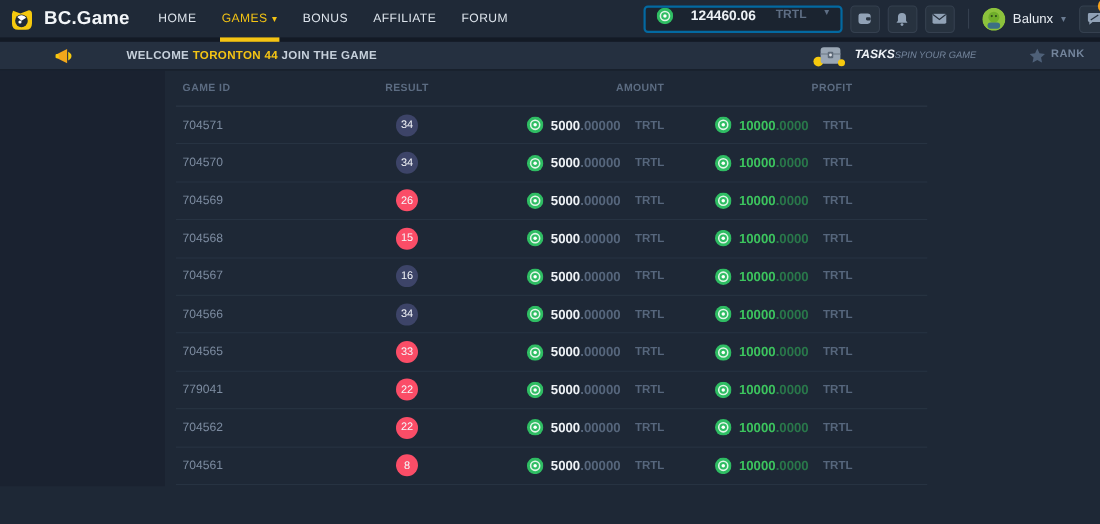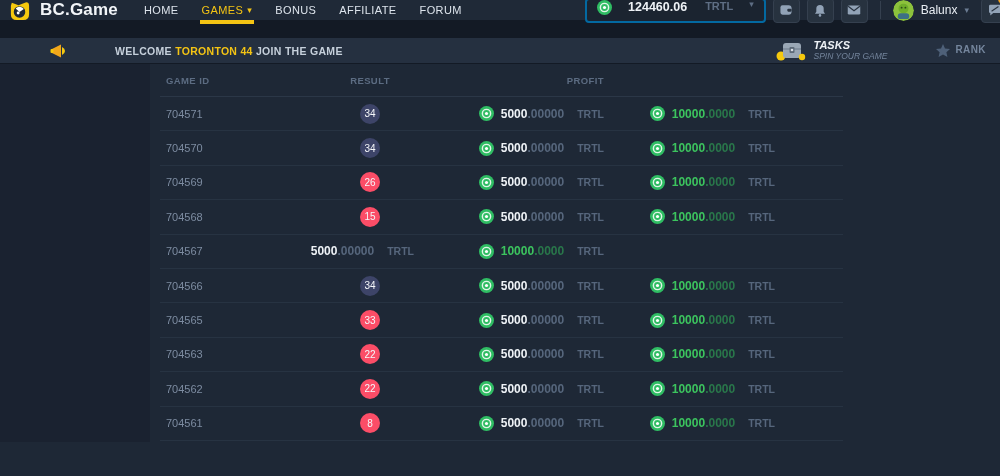--- a/index.html
+++ b/index.html
@@ -5,21 +5,21 @@
   * { margin:0; padding:0; box-sizing:border-box; }
   html,body { background:#0d131c; }
   body { font-family:"Liberation Sans", sans-serif; }
   .screen {
     position:relative; width:1000px; height:476px; overflow:hidden;
     background:#131a25; margin:0 auto;
   }
 
   
   .navbar {
-    position:absolute; top:0; left:0; right:0; height:20px;
+    position:absolute; top:0; left:0; right:0; height:34px;
     background:#1f2937; display:flex; align-items:center; z-index:3;
   }
   .brand { display:flex; align-items:center; gap:9px; margin-left:8px; cursor:pointer; }
   .logo-icon { width:23px; height:23px; display:block; }
   .brand-name { color:#f2f5f8; font-size:17px; font-weight:bold; letter-spacing:.2px; }
 
   .nav-menu { display:flex; align-items:center; gap:23px; margin-left:26px; height:100%; }
   .nav-item {
     position:relative; display:flex; align-items:center; gap:4px; height:100%;
     color:#dde4ec; font-size:11px; font-weight:normal; letter-spacing:.4px;
@@ -64,21 +64,21 @@
   .banner {
     position:absolute; top:38px; left:0; right:0; height:25px;
     background:#253040; display:flex; align-items:center; z-index:2;
   }
   .megaphone { margin-left:50px; width:18px; height:14px; display:block; }
   .banner-text { margin-left:47px; font-size:10.5px; font-weight:bold; letter-spacing:.3px; color:#c6d0db; white-space:nowrap; }
   .banner-highlight { color:#f4c414; }
   .banner-right { margin-left:auto; display:flex; align-items:center; }
   .tasks { display:flex; align-items:center; gap:8px; cursor:pointer; }
   .chest { width:30px; height:22px; display:block; }
-  .tasks-lines { display:flex; flex-direction:column; justify-content:flex-end; }
+  .tasks-lines { display:flex; flex-direction:row; justify-content:flex-end; }
   .tasks-title { color:#eef2f6; font-size:11px; font-weight:bold; font-style:italic; line-height:11px; }
   .tasks-sub { color:#74859c; font-size:8.5px; font-style:italic; line-height:10px; }
   .rank { display:flex; gap:6px; margin-left:48px; margin-right:14px; cursor:pointer; }
   .rank-label { color:#74859c; font-size:10px; font-weight:bold; letter-spacing:.4px; }
   .star { width:14px; height:13px; display:block; }
 
   
   .content { position:absolute; top:64px; left:0; right:0; bottom:0; background:#1e2836;padding-left:40px; }
   .gutter { position:absolute; left:0; top:0; width:150px; height:378px; background:#1a2230; }
   .bets-table { position:absolute; left:160px; top:0; width:683px; }
@@ -227,20 +227,21 @@
       </div>
     </div>
   </div>
 
   <main class="content">
     <div class="gutter"></div>
     <div class="bets-table">
       <div class="t-head">
         <span class="h-gameid">GAME ID</span>
         <span class="h-result">RESULT</span>
+        <span class="h-amount">AMOUNT</span>
         <span class="h-profit">PROFIT</span>
         <span></span>
       </div>
       <div>
   <div class="t-row">
     <span class="cell-gameid">704571</span>
     <span class="cell-result">
       <span class="result-badge navy">34</span>
     </span>
     <span class="cell-amount">
@@ -345,20 +346,23 @@
       </svg>
       <span class="profit-int">10000</span>
       <span class="profit-dec">.0000</span>
       <span class="cur-label profit-cur">TRTL</span>
     </span>
     <span></span>
   </div>
 
   <div class="t-row">
     <span class="cell-gameid">704567</span>
+    <span class="cell-result">
+      <span class="result-badge navy">16</span>
+    </span>
     <span class="cell-amount">
       <svg class="coin" viewBox="0 0 16 16">
         <circle cx="8" cy="8" r="8" fill="#2fbd63"></circle>
         <circle cx="8" cy="8" r="4.4" fill="none" stroke="rgba(255,255,255,.85)" stroke-width="1.5"></circle>
         <circle cx="8" cy="8" r="1.7" fill="#ffffff"></circle>
       </svg>
       <span class="amount-int">5000</span>
       <span class="amount-dec">.00000</span>
       <span class="cur-label amount-cur">TRTL</span>
     </span>
@@ -425,21 +429,21 @@
         <circle cx="8" cy="8" r="1.7" fill="#ffffff"></circle>
       </svg>
       <span class="profit-int">10000</span>
       <span class="profit-dec">.0000</span>
       <span class="cur-label profit-cur">TRTL</span>
     </span>
     <span></span>
   </div>
 
   <div class="t-row">
-    <span class="cell-gameid">704563</span>
+    <span class="cell-gameid">779041</span>
     <span class="cell-result">
       <span class="result-badge red">22</span>
     </span>
     <span class="cell-amount">
       <svg class="coin" viewBox="0 0 16 16">
         <circle cx="8" cy="8" r="8" fill="#2fbd63"></circle>
         <circle cx="8" cy="8" r="4.4" fill="none" stroke="rgba(255,255,255,.85)" stroke-width="1.5"></circle>
         <circle cx="8" cy="8" r="1.7" fill="#ffffff"></circle>
       </svg>
       <span class="amount-int">5000</span>

